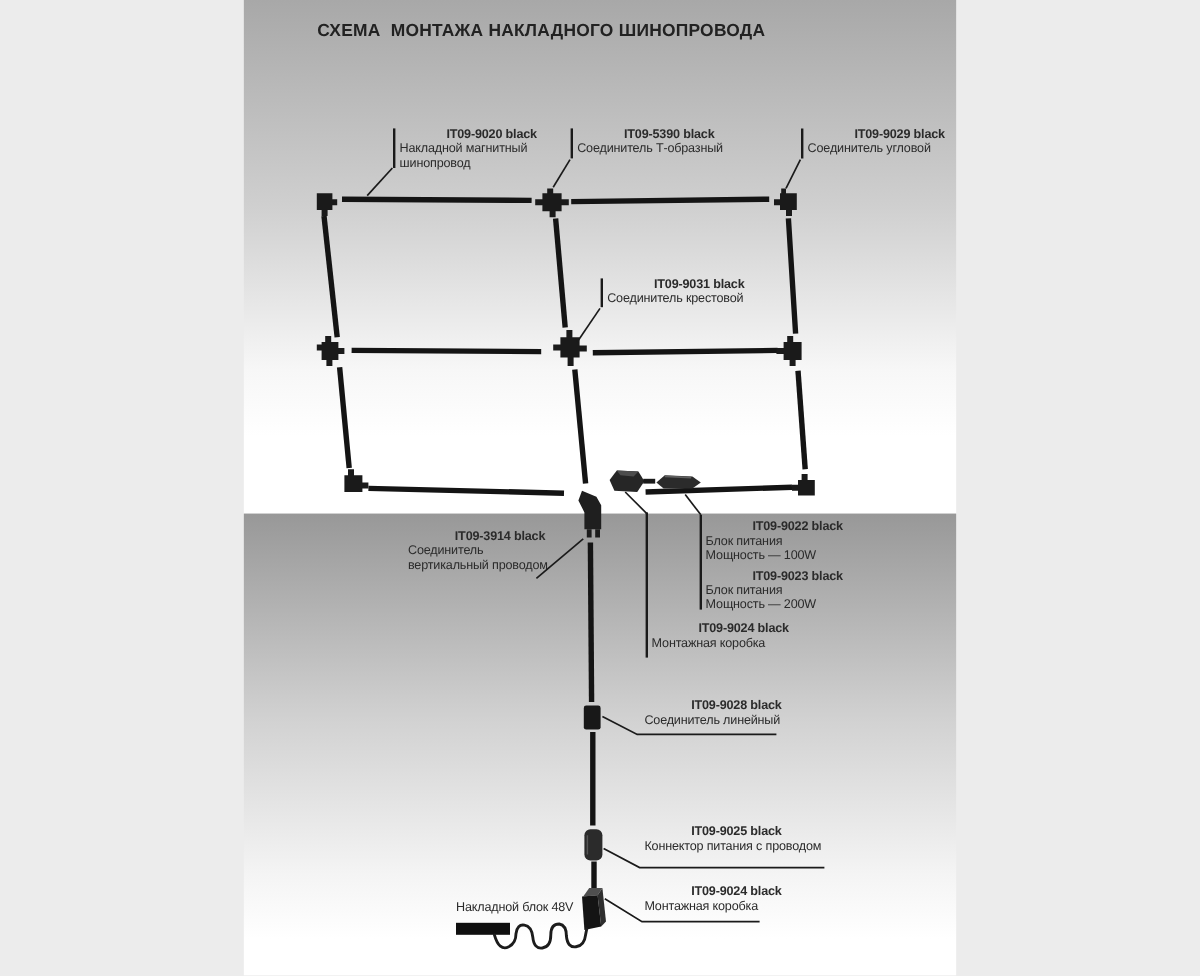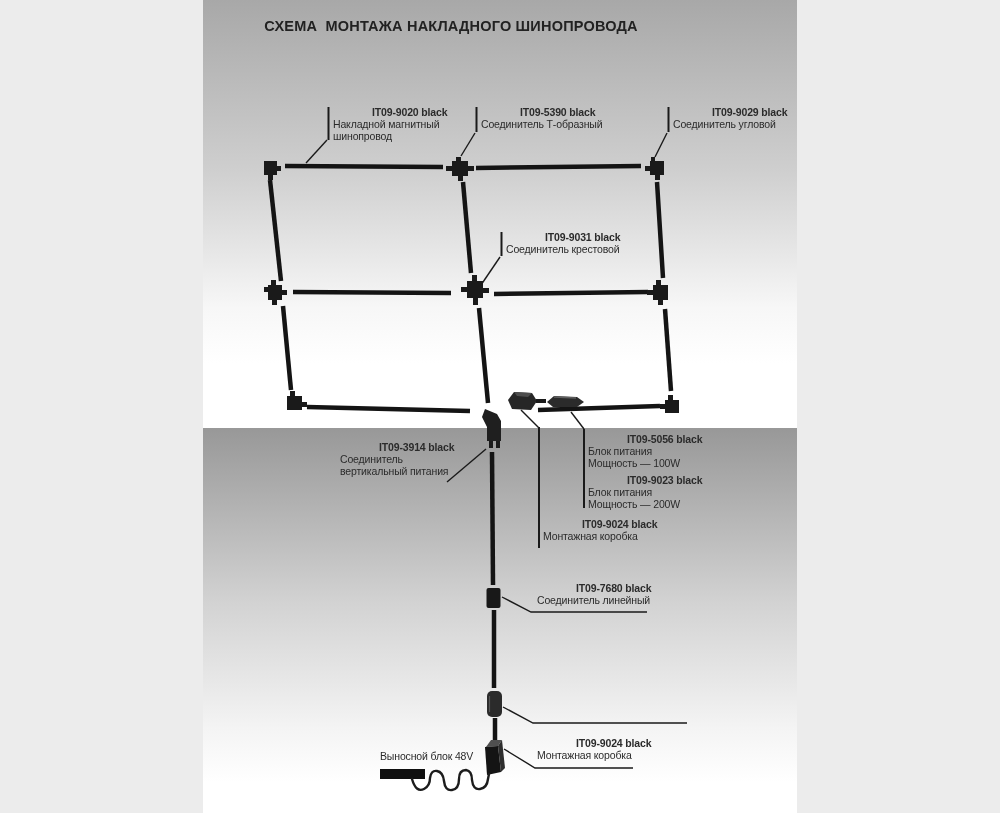--- a/index.html
+++ b/index.html
@@ -130,48 +130,52 @@
     </div>
 
     <div class="lbl" style="left:303px;top:231px">
       <div class="pn">IT09-9031 black</div>
       <div class="ds">Соединитель крестовой</div>
     </div>
 
     <div class="lbl" style="left:137px;top:441px">
       <div class="pn">IT09-3914 black</div>
       <div class="ds">Соединитель</div>
-      <div class="ds">вертикальный питания</div>
+      <div class="ds">вертикальный проводом</div>
     </div>
 
     <div class="lbl" style="left:385px;top:433px">
-      <div class="pn">IT09-5056 black</div>
+      <div class="pn">IT09-9022 black</div>
       <div class="ds">Блок питания</div>
       <div class="ds">Мощность — 100W</div>
     </div>
 
     <div class="lbl" style="left:385px;top:474px">
       <div class="pn">IT09-9023 black</div>
       <div class="ds">Блок питания</div>
       <div class="ds">Мощность — 200W</div>
     </div>
 
     <div class="lbl" style="left:340px;top:518px">
       <div class="pn">IT09-9024 black</div>
       <div class="ds">Монтажная коробка</div>
     </div>
 
     <div class="lbl" style="left:334px;top:582px">
-      <div class="pn">IT09-7680 black</div>
+      <div class="pn">IT09-9028 black</div>
       <div class="ds">Соединитель линейный</div>
     </div>
 
+    <div class="lbl" style="left:334px;top:687px">
+      <div class="pn">IT09-9025 black</div>
+      <div class="ds">Коннектор питания с проводом</div>
+    </div>
 
     <div class="lbl" style="left:334px;top:737px">
       <div class="pn">IT09-9024 black</div>
       <div class="ds">Монтажная коробка</div>
     </div>
 
     <div class="lbl" style="left:177px;top:750px">
-      <div class="ds">Выносной блок 48V</div>
+      <div class="ds">Накладной блок 48V</div>
     </div>
   </div>
 </div>
 
 </body></html>

